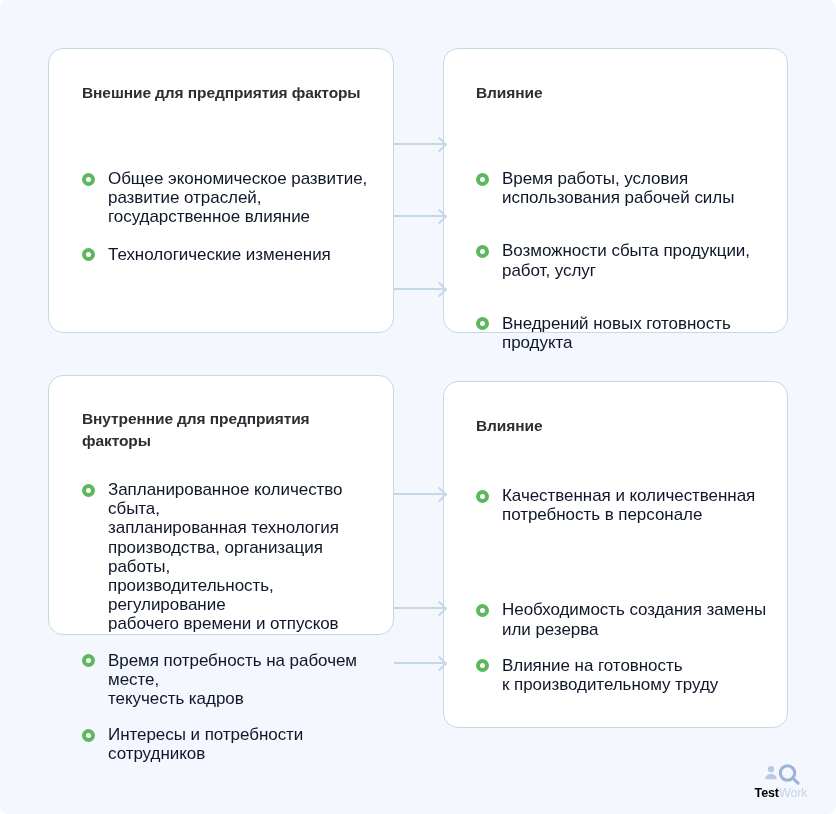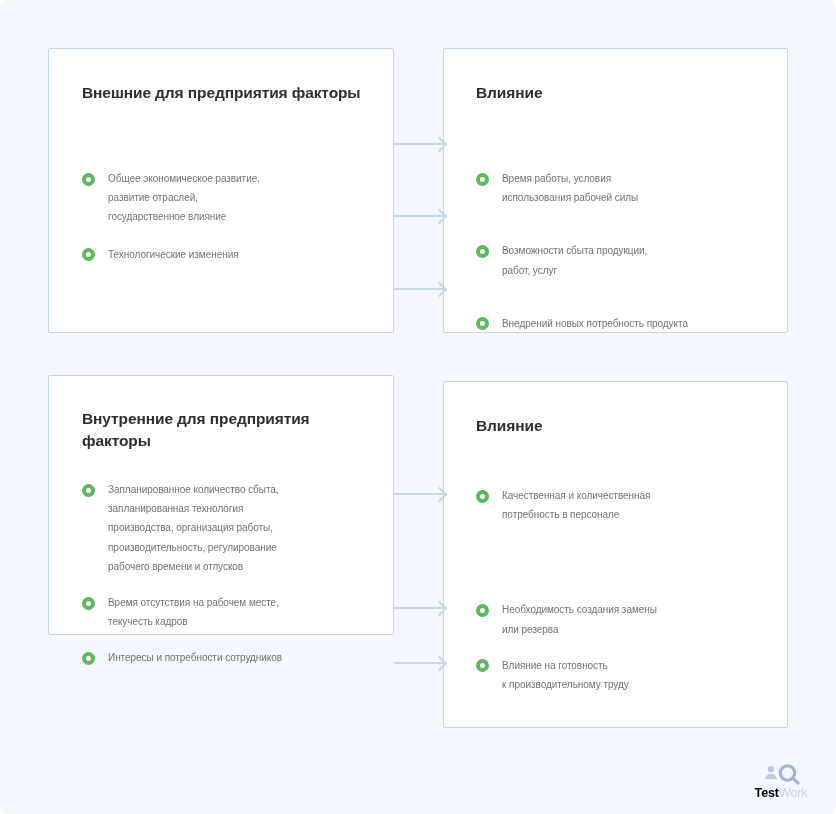--- a/index.html
+++ b/index.html
@@ -21,21 +21,21 @@
     border-radius: 8px;
     box-sizing: border-box;
     overflow: hidden;
   }
 
   
   .card {
     position: absolute;
     background: #ffffff;
     border: 1.5px solid #c5d8e6;
-    border-radius: 2px;
+    border-radius: 15px;
     box-sizing: border-box;
   }
   .card-tl { left: 48px;  top: 48px;  width: 346px; height: 285px; }
   .card-tr { left: 443px; top: 48px;  width: 345px; height: 285px; }
   .card-bl { left: 48px;  top: 375px; width: 346px; height: 260px; }
   .card-br { left: 443px; top: 381px; width: 345px; height: 347px; }
 
   .card-title {
     position: absolute;
     left: 33px;
@@ -58,23 +58,23 @@
     position: absolute;
     left: 33px;
     right: 14px;
   }
   .card-tr .bullet-list,
   .card-br .bullet-list { left: 32px; right: 10px; }
 
   .bullet-item {
     position: relative;
     padding-left: 26px;
-    font-size: 10px;
+    font-size: 17px;
     line-height: 19.2px;
-    color: #737373;
+    color: #0f172a;
     letter-spacing: -0.05px;
   }
   .bullet-dot {
     position: absolute;
     left: 0;
     top: 3.5px;
     width: 13px;
     height: 13px;
     border-radius: 50%;
     background: #5cb85c;
@@ -163,39 +163,39 @@
         <span class="bullet-text">Время работы, условия
 использования рабочей силы</span>
       </div>
       <div class="bullet-item" style="margin-bottom: 34px;">
         <span class="bullet-dot"></span>
         <span class="bullet-text">Возможности сбыта продукции,
 работ, услуг</span>
       </div>
       <div class="bullet-item">
         <span class="bullet-dot"></span>
-        <span class="bullet-text">Внедрений новых потребность продукта</span>
+        <span class="bullet-text">Внедрений новых готовность продукта</span>
       </div>
     </div>
   </div>
 
   <div class="card card-bl">
     <div class="card-title" style="max-width: 245px;">Внутренние для предприятия факторы</div>
     <div class="bullet-list" style="top: 104px;">
       <div class="bullet-item" style="margin-bottom: 17px;">
         <span class="bullet-dot"></span>
         <span class="bullet-text">Запланированное количество сбыта,
 запланированная технология
 производства, организация работы,
 производительность, регулирование
 рабочего времени и отпусков</span>
       </div>
       <div class="bullet-item" style="margin-bottom: 17px;">
         <span class="bullet-dot"></span>
-        <span class="bullet-text">Время отсутствия на рабочем месте,
+        <span class="bullet-text">Время потребность на рабочем месте,
 текучесть кадров</span>
       </div>
       <div class="bullet-item">
         <span class="bullet-dot"></span>
         <span class="bullet-text">Интересы и потребности сотрудников</span>
       </div>
     </div>
   </div>
 
   <div class="card card-br">

